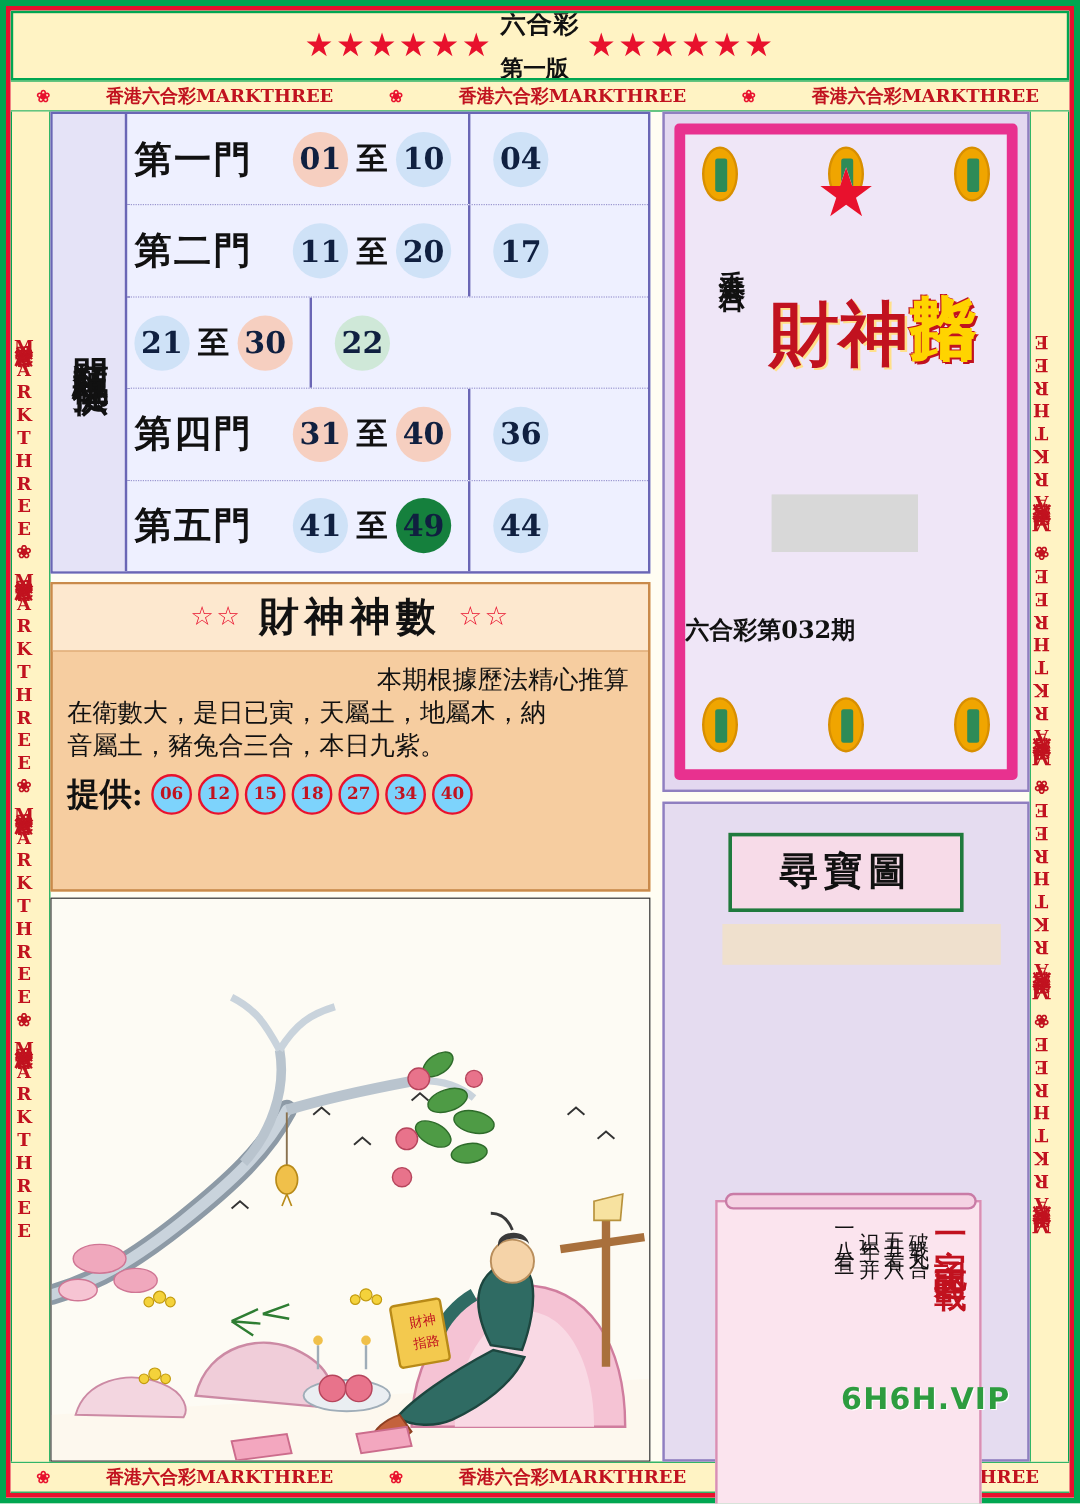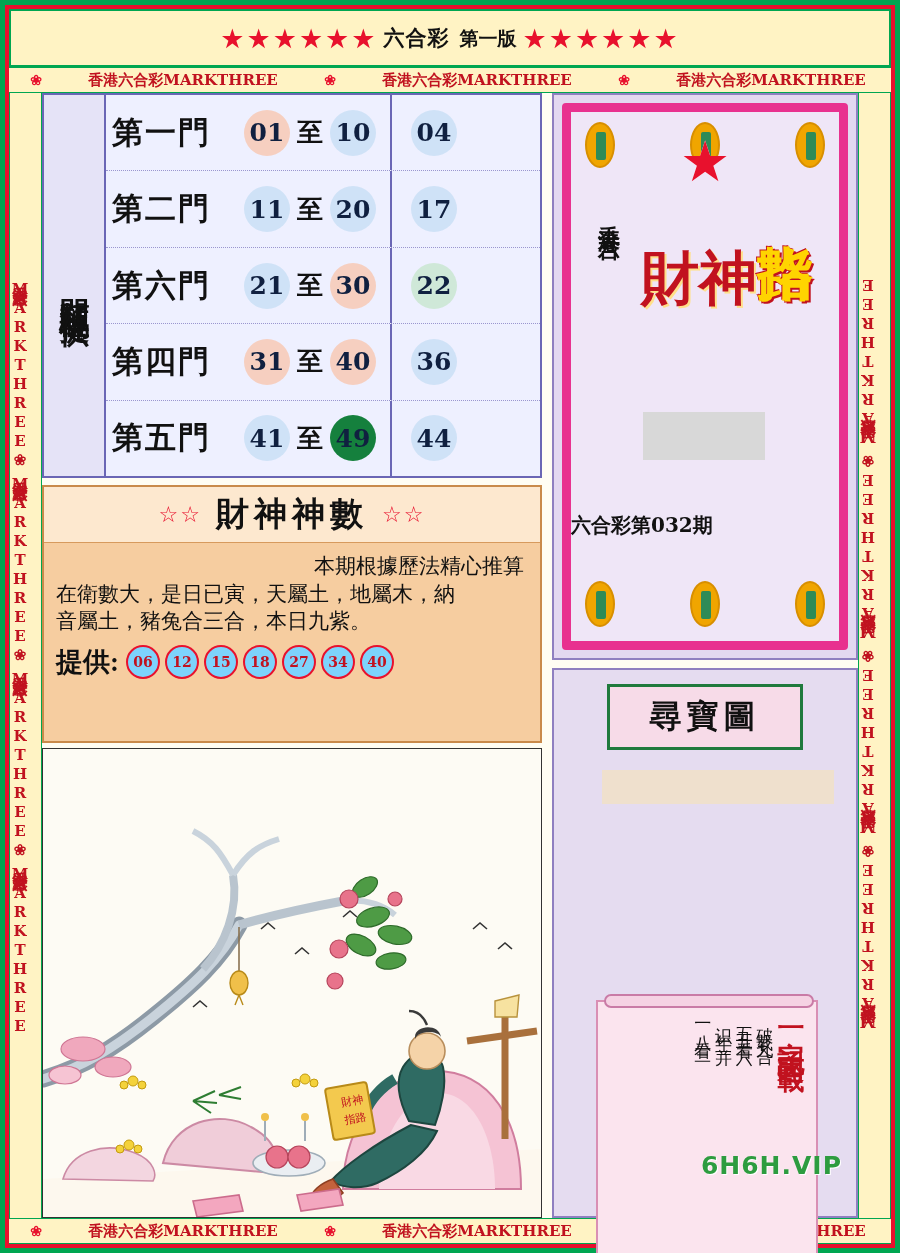--- a/index.html
+++ b/index.html
@@ -38,21 +38,21 @@
     position: absolute; left: 9px; top: 9px; width: 882px; height: 58px;
     background: #fff3c4;
     border: 2px solid #00a651;
     display: flex; align-items: center; justify-content: center;
     overflow: hidden;
   }
   .stars {
     color: #e8112d; font-size: 27px; letter-spacing: 2px; line-height: 1;
     white-space: nowrap;
   }
-  .title-mid { display: flex; align-items: baseline; gap: 10px; padding: 0 6px; }
+  .title-mid { display: flex; align-items: baseline; gap: 10px; padding: 0 6px; flex-direction: column; }
   .t-small {
     font-family: "DejaVu Serif", serif;
     font-size: 21px; color: #111; font-weight: bold; letter-spacing: 1px;
   }
   .t-big {
     font-family: "DejaVu Serif", serif;
     font-size: 35px; color: #c1121f; font-weight: bold; letter-spacing: 3px;
     text-shadow: 1px 1px 0 #ffd9a0;
   }
   .t-edition {
@@ -268,21 +268,21 @@
     background: #d8d8d8;
   }
 
   
   .treasure {
     position: absolute; left: 0; top: 575px; width: 306px; height: 550px;
     background: #e5dcf0;
     border: 2px solid #8f7fc0;
   }
   .treasure-title {
-    margin: 14px auto 0 auto;
+    margin: 24px auto 0 auto;
     width: 196px; height: 66px;
     background: #f7dbe8;
     border: 3px solid #1f7a3d;
     display: flex; align-items: center; justify-content: center;
   }
   .treasure-title span {
     font-family: "DejaVu Serif", serif;
     font-size: 32px; font-weight: bold; color: #111; letter-spacing: 5px;
   }
   .scroll {
@@ -388,21 +388,20 @@
             <div class="ball" id="b1f" style="background: rgb(207, 226, 247);">11</div>
             <div class="zhi">至</div>
             <div class="ball" id="b1t" style="background: rgb(207, 226, 247);">20</div>
             <div class="gate-sep"></div>
             <div class="gate-res">
               <div class="ball" id="b1r" style="background: rgb(207, 226, 247);">17</div>
             </div>
           </div>
 
           <div class="gate-row">
-            <div class="gate-name">第六門</div>
             <div class="ball" id="b2f" style="background: rgb(207, 226, 247);">21</div>
             <div class="zhi">至</div>
             <div class="ball" id="b2t" style="background: rgb(246, 207, 192);">30</div>
             <div class="gate-sep"></div>
             <div class="gate-res">
               <div class="ball" id="b2r" style="background: rgb(207, 232, 216);">22</div>
             </div>
           </div>
 
           <div class="gate-row">

